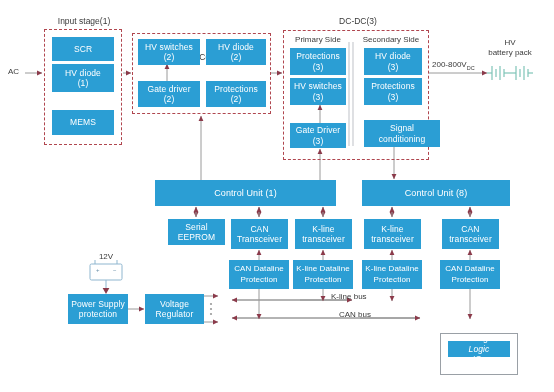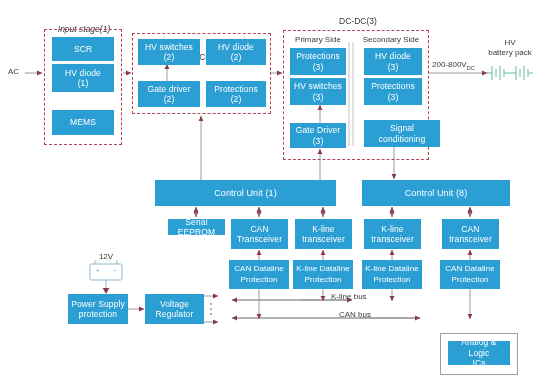--- a/index.html
+++ b/index.html
@@ -155,21 +155,21 @@
       <line class="batt" x1="504" y1="73" x2="516" y2="73"></line>
       <line class="batt" x1="516" y1="66" x2="516" y2="80"></line>
       <line class="batt" x1="520" y1="69" x2="520" y2="77"></line>
       <line class="batt" x1="524" y1="66" x2="524" y2="80"></line>
       <line class="batt" x1="528" y1="69" x2="528" y2="77"></line>
       <line class="batt" x1="487" y1="73" x2="492" y2="73"></line>
       <line class="batt" x1="528" y1="73" x2="533" y2="73"></line>
     </g>
   </svg>
 
-  <div class="caption" style="left:44px;top:24px;width:80px;font-style:italic;">Input stage(1)</div>
+  <div class="caption" style="left:44px;top:16px;width:80px;">Input stage(1)</div>
   <div class="caption" style="left:162px;top:16px;width:80px;margin-top:36px;">PFC(2)</div>
   <div class="caption" style="left:318px;top:16px;width:80px;">DC-DC(3)</div>
 
   <div class="group" style="left:44px;top:29px;width:78px;height:116px;"></div>
   <div class="group" style="left:132px;top:33px;width:139px;height:81px;"></div>
   <div class="group" style="left:283px;top:30px;width:146px;height:130px;"></div>
 
   <div class="blk" style="left:52px;top:37px;width:62px;height:24px;">SCR</div>
   <div class="blk" style="left:52px;top:64px;width:62px;height:28px;white-space:pre-line;">HV diode
 (1)</div>
@@ -210,21 +210,21 @@
   <div class="plaintext c" style="left:478px;top:38px;width:64px;white-space:pre-line;line-height:10px;">HV
 battery pack</div>
 
   <div class="plaintext c" style="left:90px;top:252px;width:32px;">12V</div>
   <div class="plaintext" style="left:96px;top:267px;font-size:6px;color:#6a8fa8;">+</div>
   <div class="plaintext" style="left:113px;top:267px;font-size:6px;color:#6a8fa8;">−</div>
 
   <div class="blk big" style="left:155px;top:180px;width:181px;height:26px;">Control Unit (1)</div>
   <div class="blk big" style="left:362px;top:180px;width:148px;height:26px;">Control Unit (8)</div>
 
-  <div class="blk" style="left:168px;top:219px;width:57px;height:16px;white-space:pre-line;">Serial
+  <div class="blk" style="left:168px;top:219px;width:57px;height:26px;white-space:pre-line;">Serial
 EEPROM</div>
   <div class="blk" style="left:231px;top:219px;width:57px;height:30px;white-space:pre-line;">CAN
 Transceiver</div>
   <div class="blk" style="left:295px;top:219px;width:57px;height:30px;white-space:pre-line;">K-line
 transceiver</div>
   <div class="blk" style="left:364px;top:219px;width:57px;height:30px;white-space:pre-line;">K-line
 transceiver</div>
   <div class="blk" style="left:442px;top:219px;width:57px;height:30px;white-space:pre-line;">CAN
 transceiver</div>
 
@@ -239,16 +239,16 @@
 
   <div class="blk" style="left:68px;top:294px;width:60px;height:30px;white-space:pre-line;">Power Supply
 protection</div>
   <div class="blk" style="left:145px;top:294px;width:59px;height:30px;white-space:pre-line;">Voltage
 Regulator</div>
 
   <div class="plaintext" style="left:331px;top:292px;">K-line bus</div>
   <div class="plaintext" style="left:331px;top:310px;margin-left:8px;">CAN bus</div>
 
   <div class="legendbox" style="left:440px;top:333px;width:78px;height:42px;"></div>
-  <div class="blk" style="left:448px;top:341px;width:62px;height:24px;white-space:pre-line;">Analog &amp; Logic
+  <div class="blk" style="left:448px;top:341px;width:62px;height:16px;white-space:pre-line;font-style:italic;">Analog &amp; Logic
 ICs</div>
 
 </div>
 
 </body></html>

